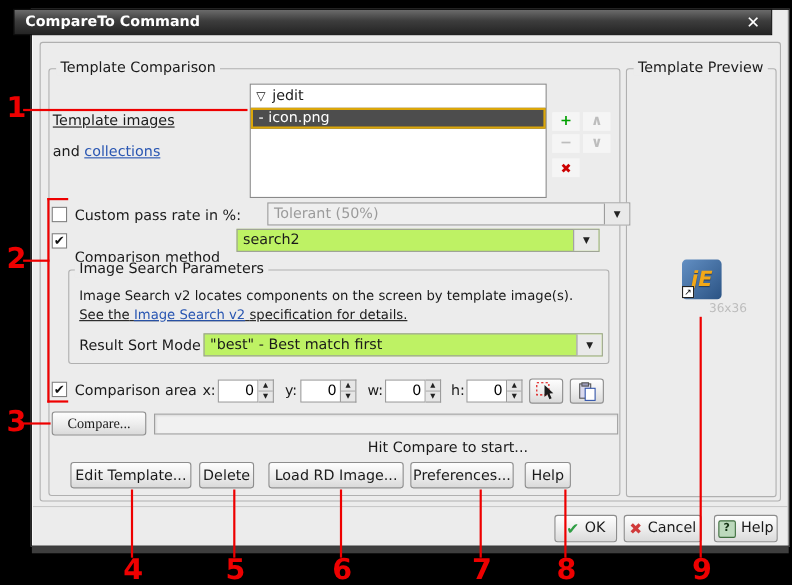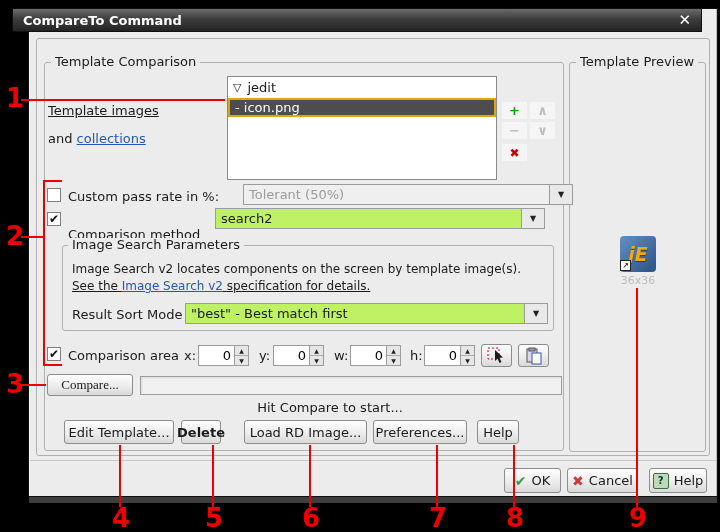--- a/index.html
+++ b/index.html
@@ -51,21 +51,21 @@
 
   .progress{background:#f1f1f1;border:1px solid #9e9e9e;box-shadow:inset 1px 1px 2px rgba(0,0,0,.10);}
 
   .link{color:#2956b2;text-decoration:underline;}
 
   
   .jicon{background:linear-gradient(135deg,#628fc3,#2b5384);border-radius:4px;display:flex;align-items:center;
          justify-content:center;color:#f2a818;font-weight:bold;font-style:italic;font-size:19px;
          text-shadow:0 1px 1px rgba(0,0,0,.45);}
   .shortcut{background:#fff;border:1px solid #222;font-size:8px;line-height:9px;text-align:center;color:#000;}
-  .sizelabel{color:#bdbdbd;font-size:11px;text-align:center;}
+  .sizelabel{color:#bdbdbd;font-size:11px;text-align:right;margin-left:17px;}
 
   .helpicon{width:14px;height:14px;background:#bcd9bc;border:1px solid #3e6e3e;border-radius:2px;color:#143314;
             font-size:10px;font-weight:bold;display:flex;align-items:center;justify-content:center;}
   .okglyph{color:#2f9e44;font-weight:bold;font-size:14px;line-height:1;}
   .cancelglyph{color:#d03a3a;font-weight:bold;font-size:14px;line-height:1;}
 
   
   .rline{background:#ee0000;z-index:60;}
   .cnum{color:#ee0000;font-weight:bold;font-size:26px;line-height:24px;z-index:60;
         font-family:"DejaVu Sans","Liberation Sans",sans-serif;}
@@ -197,26 +197,26 @@
       <rect x="2" y="2" width="10" height="13" fill="#d9d9ee" stroke="#555"></rect>
       <rect x="4" y="1" width="6" height="3" fill="#9a9ab8" stroke="#555"></rect>
       <rect x="7" y="6" width="9" height="11" fill="#fff" stroke="#3355aa"></rect>
     </svg>
   </div>
 
   <div class="abs btn" style="left:47px;top:374px;width:86px;height:22px;font-family:Liberation Serif, serif;">
       <span>Compare...</span>
     </div>
   <div class="abs progress" style="left:140px;top:376px;width:422px;height:19px;"></div>
-  <div class="abs" style="left:180px;top:400px;width:300px;text-align:center;">Hit Compare to start...</div>
+  <div class="abs" style="left:180px;top:400px;width:300px;text-align:right;">Hit Compare to start...</div>
 
   <div class="abs btn" style="left:64px;top:420px;width:110px;height:24px;">
       <span>Edit Template...</span>
     </div>
-  <div class="abs btn" style="left:181px;top:420px;width:40px;height:24px;font-weight:bold;">
+  <div class="abs btn" style="left:181px;top:420px;width:50px;height:24px;">
       <span>Delete</span>
     </div>
   <div class="abs btn" style="left:373px;top:420px;width:94px;height:24px;">
       <span>Preferences...</span>
     </div>
   <div class="abs btn" style="left:244px;top:420px;width:123px;height:24px;">
       <span>Load RD Image...</span>
     </div>
   <div class="abs btn" style="left:477px;top:420px;width:42px;height:24px;">
       <span>Help</span>

